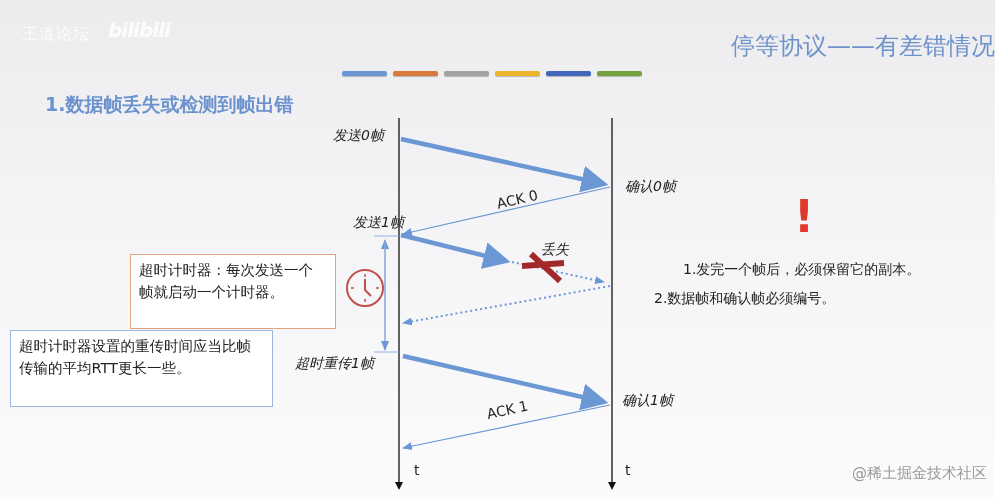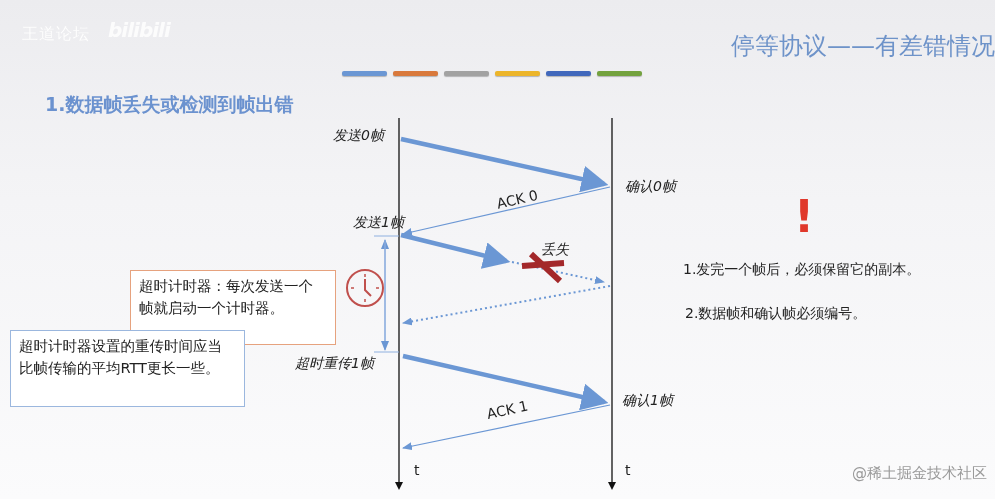--- a/index.html
+++ b/index.html
@@ -10,22 +10,22 @@
   }
   .abs { position:absolute; }
   .watermark-logo { left:22px; top:24px; color:#ffffff; font-size:16px; letter-spacing:1px; opacity:0.95; text-shadow:0 0 1px rgba(0,0,0,0.05);}
   .watermark-bili { left:108px; top:18px; color:#ffffff; font-size:20px; font-weight:bold; opacity:0.85; letter-spacing:-1px; font-style:italic;}
   .title { left:0; width:995px; top:30px; text-align:right; color:#6e93c9; font-size:24px; }
   .color-bars { left:342px; top:71px; display:flex; gap:6px; }
   .color-bars div { width:45px; height:5px; border-radius:2px; box-shadow:0 1px 1px rgba(0,0,0,0.25); }
   .subtitle { left:45px; top:92px; color:#6b92cf; font-size:19px; font-weight:bold; }
   .label { color:#222; font-size:14px; white-space:nowrap;font-style:italic; }
   .t-label { color:#222; font-size:14px; }
-  .box-orange { left:130px; top:254px; width:206px; height:75px; border:1px solid #e6a27e; background:#fff; box-sizing:border-box; padding:4px 8px; font-size:14.5px; line-height:22px; color:#222;margin-top:16px;}
-  .box-blue { left:10px; top:330px; width:235px; height:77px; border:1px solid #9bb7de; background:#fff; box-sizing:border-box; padding:4px 8px; font-size:14.5px; line-height:22px; color:#222;}
+  .box-orange { left:130px; top:254px; width:206px; height:75px; border:1px solid #e6a27e; background:#fff; box-sizing:border-box; padding:4px 8px; font-size:14.5px; line-height:22px; color:#222;}
+  .box-blue { left:10px; top:330px; width:263px; height:77px; border:1px solid #9bb7de; background:#fff; box-sizing:border-box; padding:4px 8px; font-size:14.5px; line-height:22px; color:#222;}
   .note { color:#222; font-size:14px; white-space:nowrap; }
   .exclaim { left:794px; top:195px; color:#e0382b; font-size:44px; font-weight:bold; line-height:44px; }
   .footer-watermark { right:8px; top:464px; color:#9a9a9a; font-size:15px; }
   svg.diagram { position:absolute; left:0; top:0; }
   .ack { color:#222; font-size:14px; position:absolute; transform-origin:left center; }
 </style>
 </head>
 <body>
 
 <div class="abs watermark-logo">王道论坛</div>
@@ -105,15 +105,15 @@
 <div class="abs label" style="left:541px; top:241px;">丢失</div>
 
 <div class="abs t-label" style="left:414px; top:462px;">t</div>
 <div class="abs t-label" style="left:625px; top:462px;">t</div>
 
 <div class="abs box-orange">超时计时器：每次发送一个帧就启动一个计时器。</div>
 <div class="abs box-blue">超时计时器设置的重传时间应当比帧传输的平均RTT更长一些。</div>
 
 <div class="abs exclaim">!</div>
 <div class="abs note" style="left:683px; top:261px;">1.发完一个帧后，必须保留它的副本。</div>
-<div class="abs note" style="left:685px; top:290px;margin-top:15px;">2.数据帧和确认帧必须编号。</div>
+<div class="abs note" style="left:654px; top:290px;">2.数据帧和确认帧必须编号。</div>
 
 <div class="abs footer-watermark">@稀土掘金技术社区</div>
 
 </body></html>

